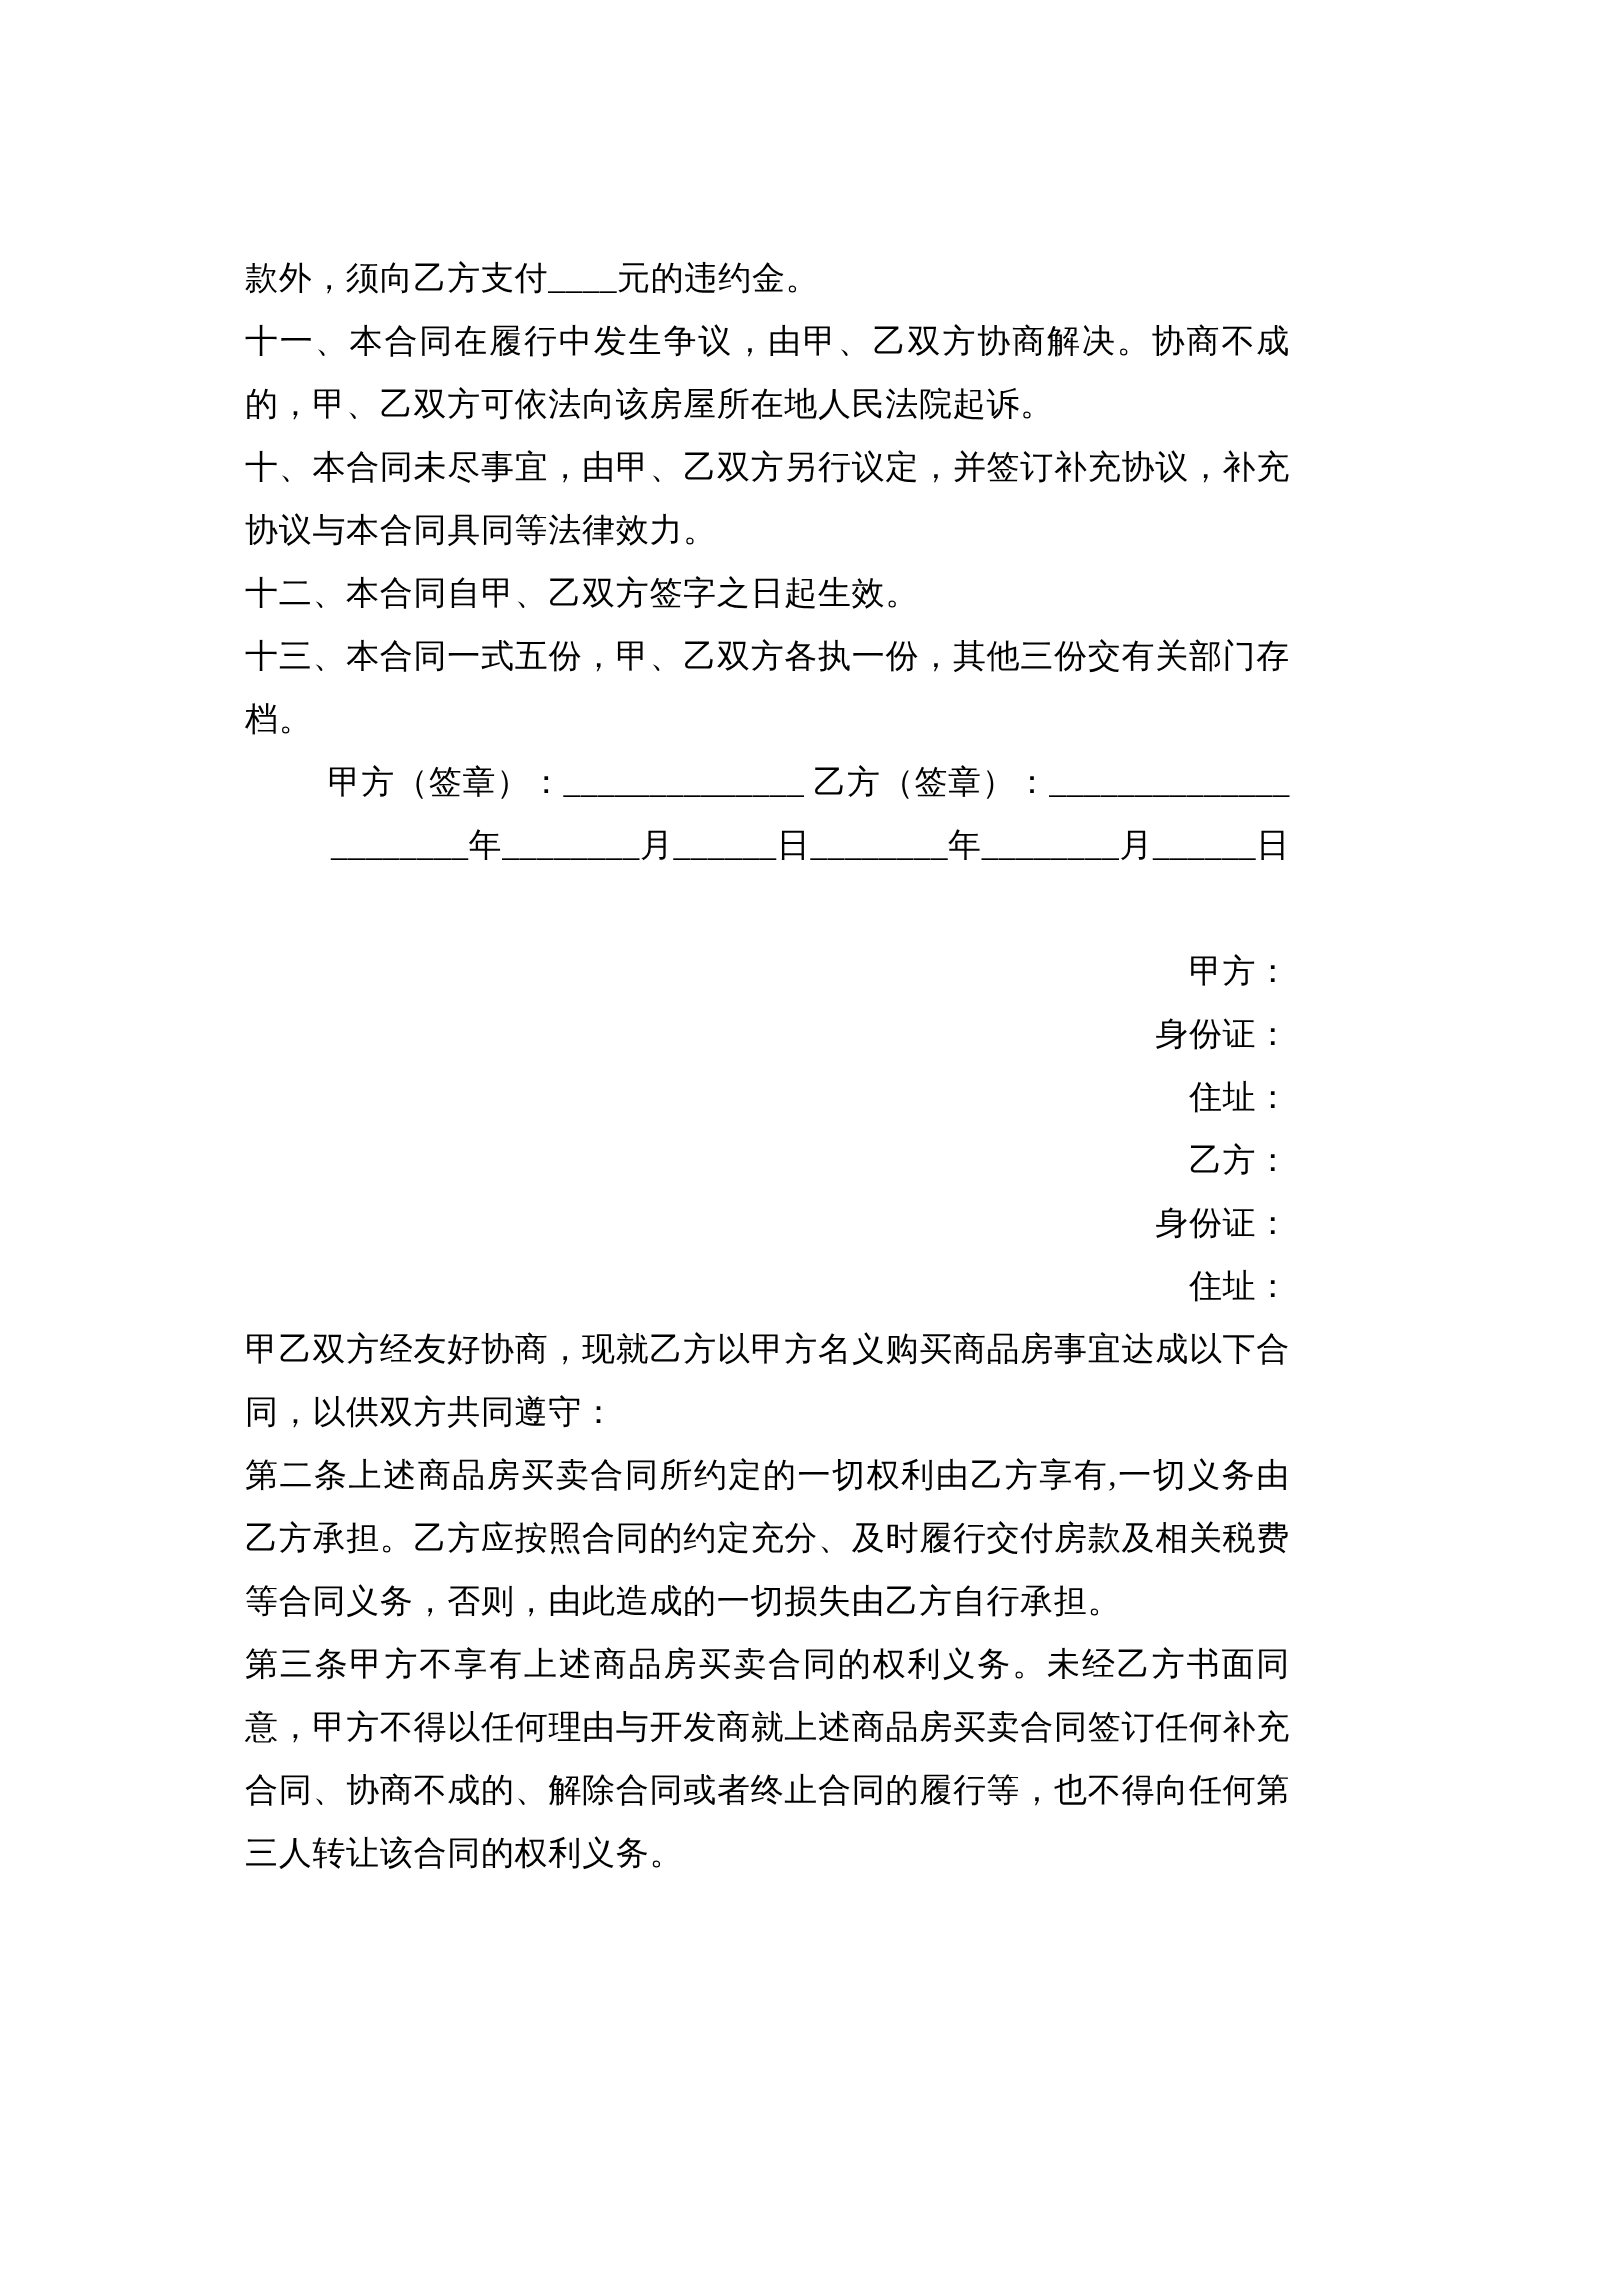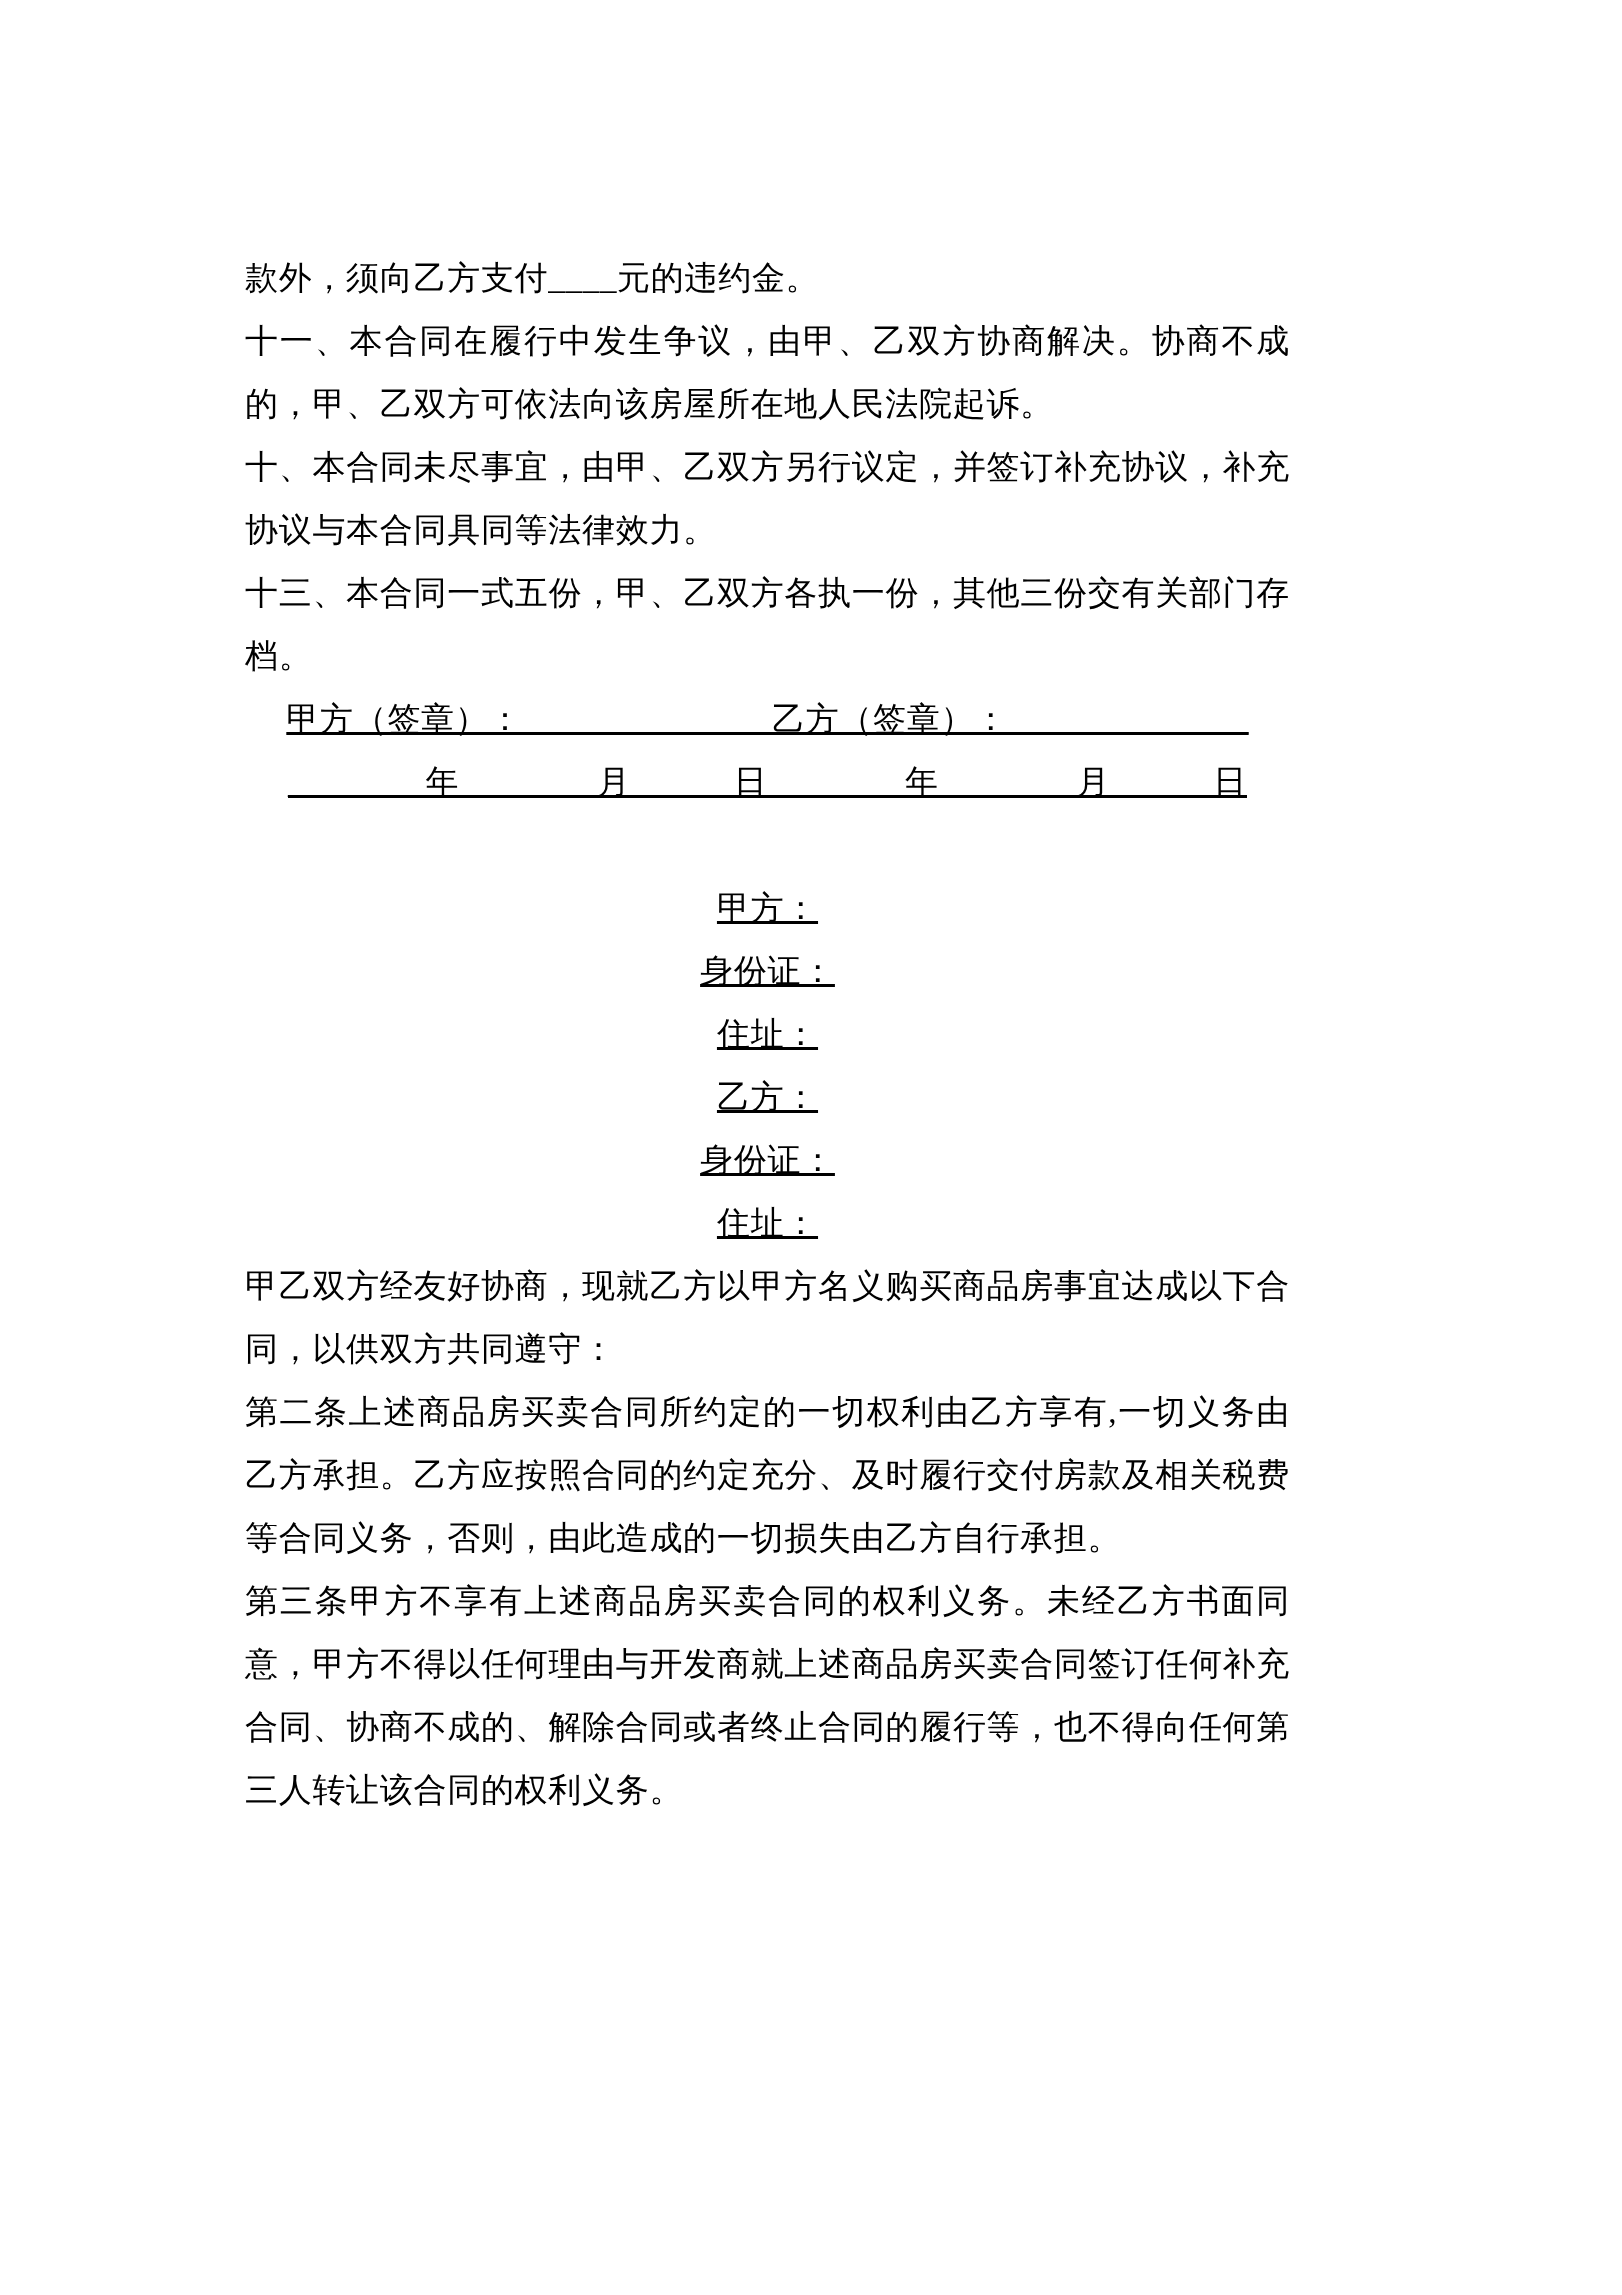--- a/index.html
+++ b/index.html
@@ -21,35 +21,35 @@
     overflow: hidden;
     margin-top: 45px;
   }
   .para {
     margin: 0;
     text-align: justify;
     letter-spacing: 0.7px;
     word-break: break-all;
   }
   .para.no-justify {
-    text-align: center;
-    text-decoration: underline;
+    text-align: right;
   }
   .spacer {
     height: 63px;
   }
 </style>
 </head>
 <body>
 
 <div class="page">
 
   <p class="para">款外，须向乙方支付____元的违约金。</p>
   <p class="para">十一、本合同在履行中发生争议，由甲、乙双方协商解决。协商不成的，甲、乙双方可依法向该房屋所在地人民法院起诉。</p>
   <p class="para">十、本合同未尽事宜，由甲、乙双方另行议定，并签订补充协议，补充协议与本合同具同等法律效力。</p>
+  <p class="para">十二、本合同自甲、乙双方签字之日起生效。</p>
   <p class="para">十三、本合同一式五份，甲、乙双方各执一份，其他三份交有关部门存档。</p>
   <p class="para no-justify">甲方（签章）：______________ 乙方（签章）：______________</p>
   <p class="para no-justify">________年________月______日________年________月______日</p>
 
   <div class="spacer"></div>
 
   <p class="para no-justify">甲方：</p>
   <p class="para no-justify">身份证：</p>
   <p class="para no-justify">住址：</p>
   <p class="para no-justify">乙方：</p>

